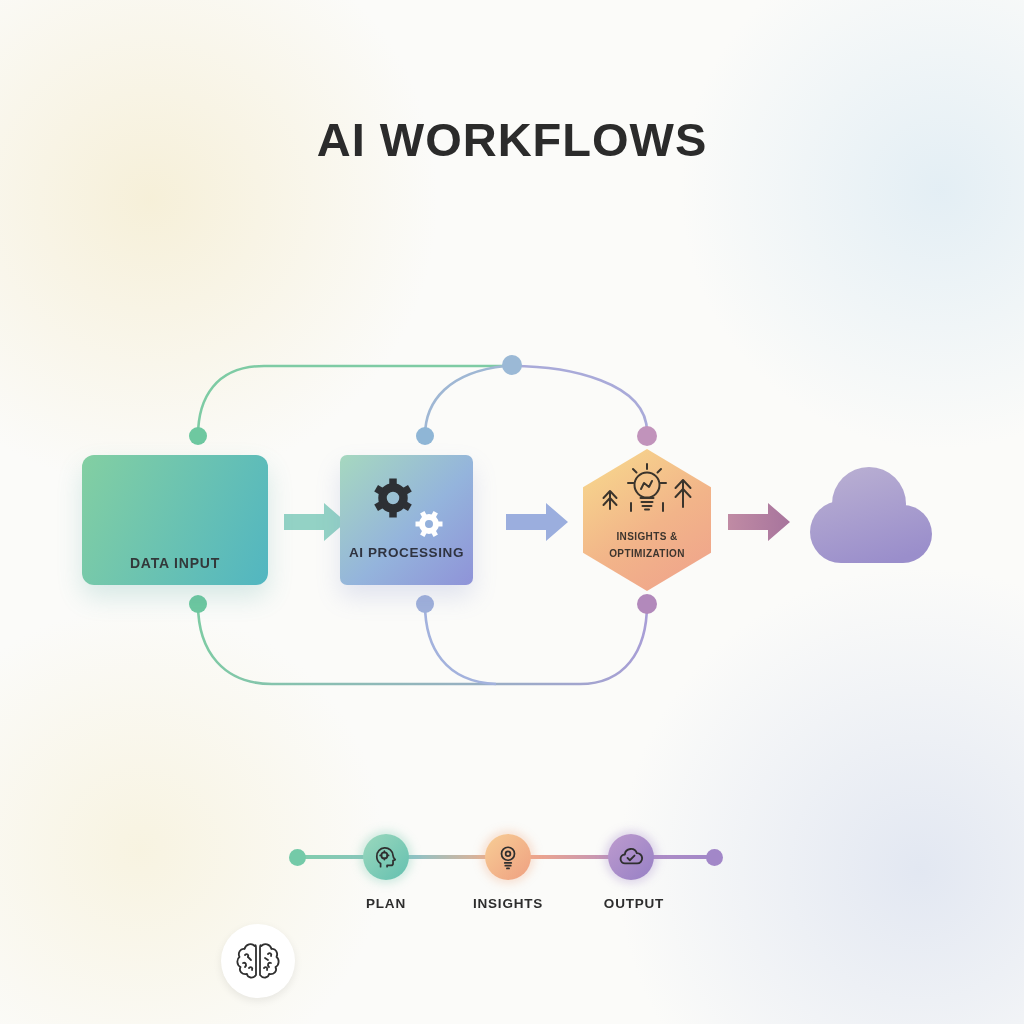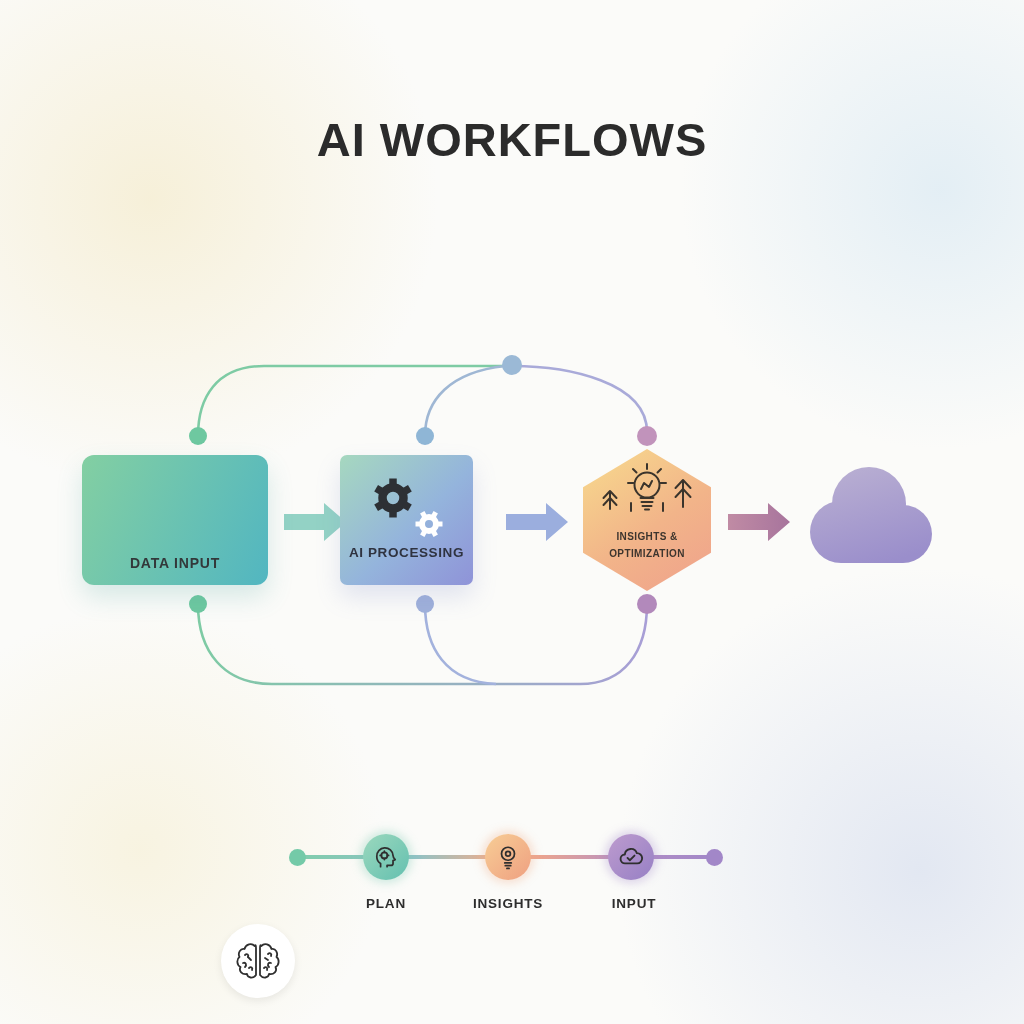--- a/index.html
+++ b/index.html
@@ -246,15 +246,15 @@
     <svg width="28" height="28" viewBox="0 0 24 24">
       <g fill="none" stroke="#2f2f2f" stroke-width="1.6" stroke-linecap="round" stroke-linejoin="round">
         <path d="M7,17.5 a3.8,3.8 0 0 1 -0.3,-7.6 a5.3,5.3 0 0 1 10.3,-1.2 a3.4,3.4 0 0 1 0.3,8.8 Z"></path>
         <path d="M9,12.8 l2,2 l4,-4"></path>
       </g>
     </svg>
   </div>
 
   <div class="tl-label tl-label-plan">PLAN</div>
   <div class="tl-label tl-label-execute">INSIGHTS</div>
-  <div class="tl-label tl-label-deploy">INPUT</div>
+  <div class="tl-label tl-label-deploy">OUTPUT</div>
 
 </div>
 
 </body></html>

